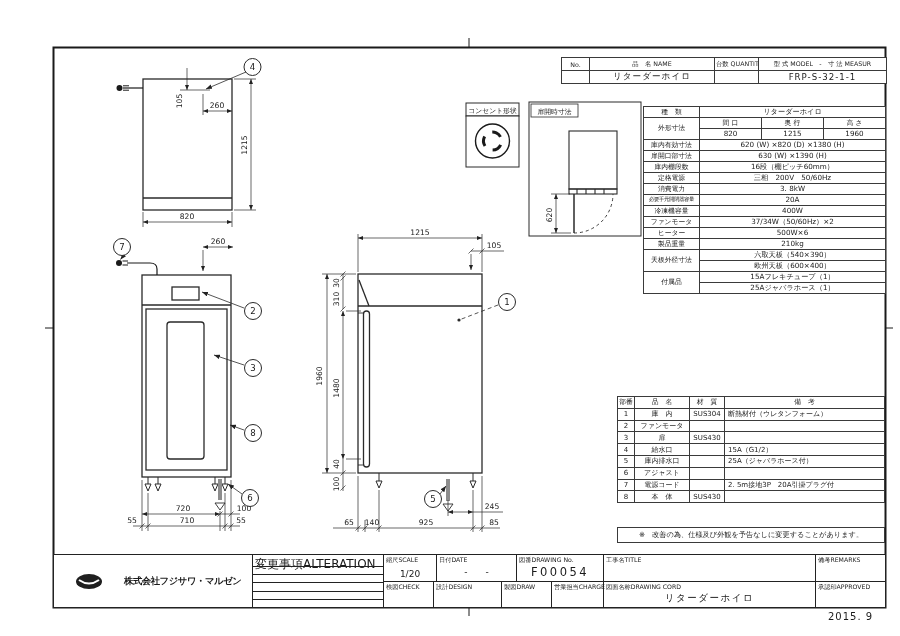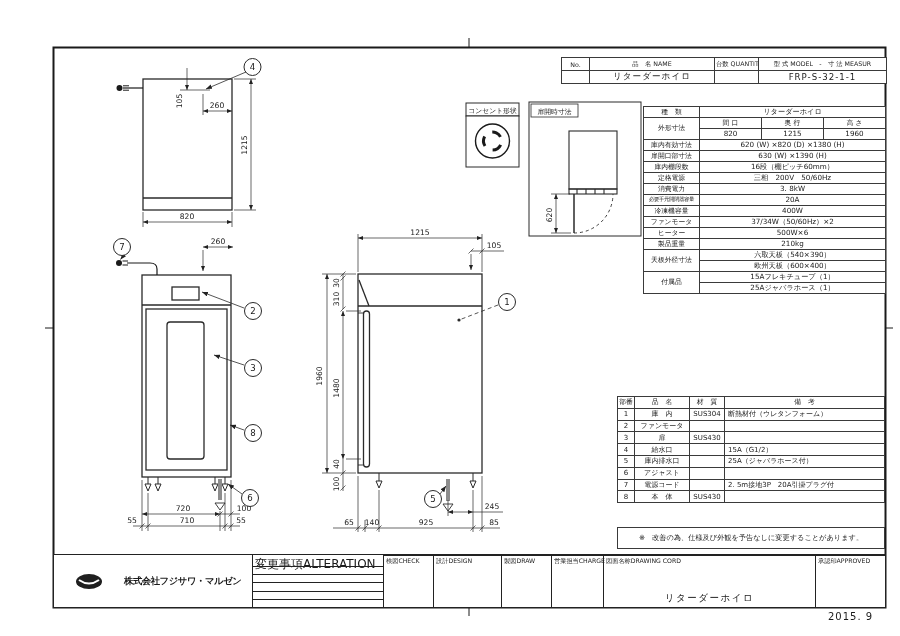--- a/index.html
+++ b/index.html
@@ -458,41 +458,61 @@
         </tr>
     <tr>
       <td>8</td>
           <td>本　体</td>
       <td>SUS430</td>
           <td class="rm"></td>
         </tr>
   </tbody>
     </table>
 
-  <div class="note-box abs" style="left:617px;top:527px;width:268px;height:22px">
+  <div class="note-box abs" style="left:617px;top:527px;width:268px;height:16px">
     <span>※　改善の為、仕様及び外観を予告なしに変更することがあります。</span>
   </div>
 
   <div class="tblock abs" style="left:53px;top:554px;width:833px;height:54px">
     <div class="tb-logo">
       <svg width="28" height="17" viewBox="0 0 28 17">
         <ellipse cx="14" cy="8.5" rx="13" ry="7.5" fill="#1f1f1f"></ellipse>
         <path d="M4 7 Q14 14 24 7" stroke="#fff" stroke-width="2" fill="none"></path>
       </svg>
       <span class="tb-company">株式会社フジサワ・マルゼン</span>
     </div>
     <div class="tb-alter">
       <div class="ahdr">変更事項ALTERATION</div>
       <div class="aline"></div>
       <div class="aline"></div>
       <div class="aline"></div>
       <div class="aline"></div>
       <div class="aline"></div>
     </div>
     <div class="tb-right">
+      <div class="tb-row top">
+        <div class="tb-cell" style="width:53px">
+          <span class="cl">縮尺SCALE</span>
+          <div class="cv">1/20</div>
+        </div>
+        <div class="tb-cell" style="width:80px">
+          <span class="cl">日付DATE</span>
+          <div class="cv">-　　-</div>
+        </div>
+        <div class="tb-cell" style="width:87px">
+          <span class="cl">図番DRAWING No.</span>
+          <div class="cv big">F00054</div>
+        </div>
+        <div class="tb-cell" style="width:212px">
+          <span class="cl">工事名TITLE</span>
+        </div>
+        <div class="tb-cell" style="flex:1">
+          <span class="cl">備考REMARKS</span>
+        </div>
+      </div>
       <div class="tb-row bot">
         <div class="tb-cell" style="width:50px">
           <span class="cl">検図CHECK</span>
         </div>
         <div class="tb-cell" style="width:68px">
           <span class="cl">設計DESIGN</span>
         </div>
         <div class="tb-cell" style="width:50px">
           <span class="cl">製図DRAW</span>
         </div>

